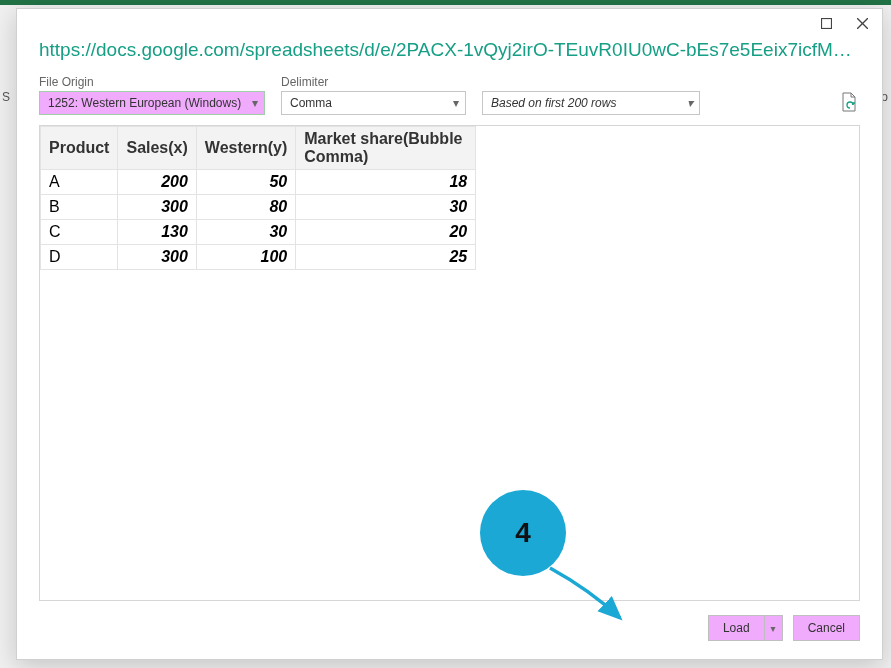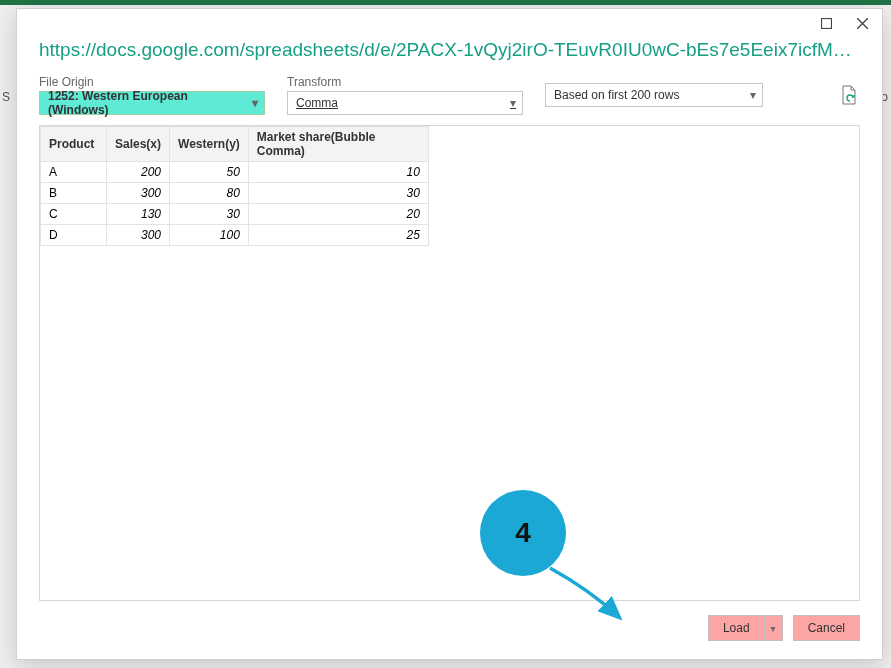--- a/index.html
+++ b/index.html
@@ -78,49 +78,48 @@
     color: #169f85;
     font-weight: 400;
     margin-bottom: 14px;
     white-space: nowrap;
     overflow: hidden;
     text-overflow: ellipsis;
   }
 
   .settings-row {
     display: flex;
-    gap: 22px;
-    align-items: center;
+    gap: 16px;
+    align-items: flex-end;
   }
   .field { display: flex; flex-direction: column; gap: 2px; }
   .field-label { color: #666; font-size: 12px; }
   .combo {
     height: 24px;
     border: 1px solid #c6c6c6;
     background: #fff;
     display: flex;
     align-items: center;
     justify-content: space-between;
     padding: 0 6px 0 8px;
     font-size: 12px;
     color: #333;
     cursor: pointer;
   }
   .combo.highlight {
-    background: #5eead4;
+    background: #f0abfc;
     border-color: #9fcfa6;
-    font-weight: bold;
   }
   .combo .caret {
     margin-left: 6px;
     color: #666;
   }
   .w1 { width: 226px; }
-  .w2 { width: 236px; text-decoration: underline; }
-  .w3 { width: 218px; }
+  .w2 { width: 185px; }
+  .w3 { width: 218px; font-style: italic; }
 
   .doc-icon {
     margin-left: auto;
     width: 22px;
     height: 26px;
     display: flex;
     align-items: center;
     justify-content: center;
     color: #666;
     cursor: pointer;
@@ -130,52 +129,52 @@
   .preview {
     margin-top: 10px;
     flex: 1;
     border: 1px solid #d6d6d6;
     background: #fff;
     overflow: hidden;
     position: relative;
   }
   table.data {
     border-collapse: collapse;
-    font-size: 12px;
+    font-size: 16px;
   }
   table.data th, table.data td {
     border: 1px solid #e3e3e3;
     padding: 3px 8px;
     height: 20px;
   }
   table.data th {
     background: #f3f3f3;
     font-weight: 600;
     color: #333;
     text-align: left;
   }
-  table.data td.num { text-align: right; font-style: italic; }
+  table.data td.num { text-align: right; font-style: italic; font-weight: bold; }
   table.data td.txt { text-align: left; }
   .col-product { width: 66px; }
   .col-sales   { width: 56px; }
   .col-profit  { width: 58px; }
   .col-market  { width: 180px; }
 
   .footer {
     display: flex;
     justify-content: flex-end;
     align-items: center;
     gap: 10px;
     padding-top: 14px;
   }
   .btn {
     height: 26px;
     padding: 0 14px;
     border: 1px solid #bfbfbf;
-    background: #fca5a5;
+    background: #f0abfc;
     font-size: 12px;
     color: #333;
     cursor: pointer;
     display: flex;
     align-items: center;
   }
   .split {
     display: flex;
   }
   .split .btn.main { border-right: none; }
@@ -229,21 +228,21 @@
 
     <div class="settings-row">
       <div class="field">
         <div class="field-label">File Origin</div>
         <div class="combo highlight w1">
           <span>1252: Western European (Windows)</span>
           <span class="caret">▾</span>
         </div>
       </div>
       <div class="field">
-        <div class="field-label">Transform</div>
+        <div class="field-label">Delimiter</div>
         <div class="combo w2">
           <span>Comma</span>
           <span class="caret">▾</span>
         </div>
       </div>
       <div class="field">
         <div class="combo w3">
           <span>Based on first 200 rows</span>
           <span class="caret">▾</span>
         </div>
@@ -266,21 +265,21 @@
             <th class="col-sales">Sales(x)</th>
             <th class="col-profit">Western(y)</th>
             <th class="col-market">Market share(Bubble Comma)</th>
           </tr>
         </thead>
         <tbody>
           <tr>
             <td class="txt">A</td>
             <td class="num">200</td>
             <td class="num">50</td>
-            <td class="num">10</td>
+            <td class="num">18</td>
           </tr>
           <tr>
             <td class="txt">B</td>
             <td class="num">300</td>
             <td class="num">80</td>
             <td class="num">30</td>
           </tr>
           <tr>
             <td class="txt">C</td>
             <td class="num">130</td>

